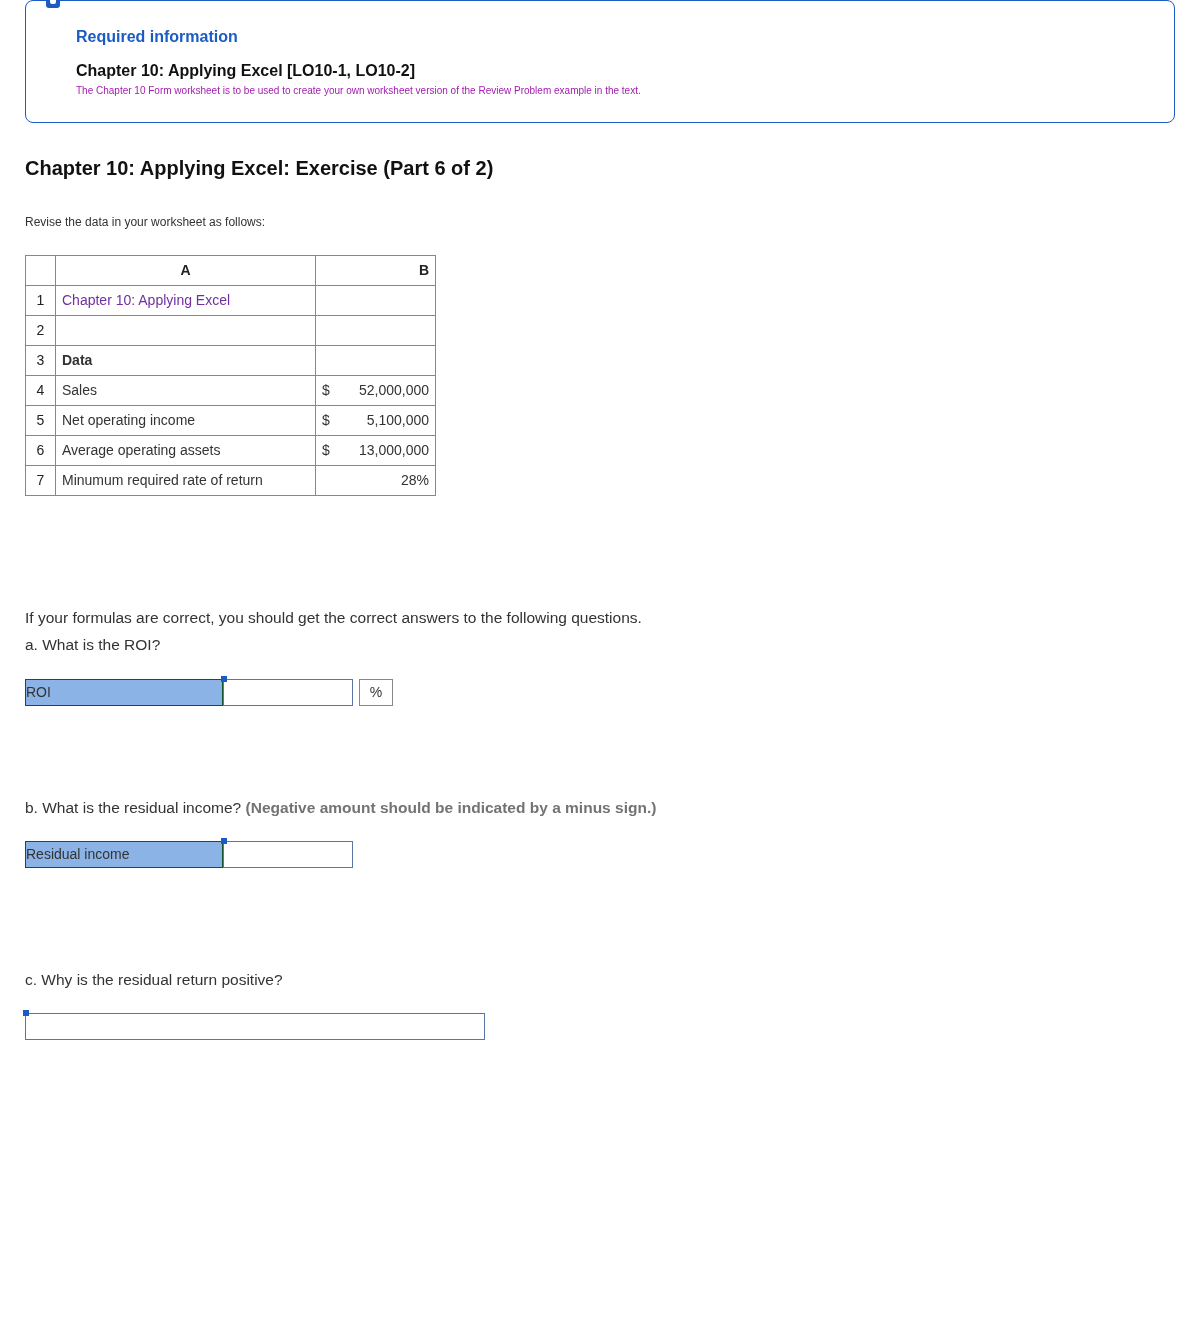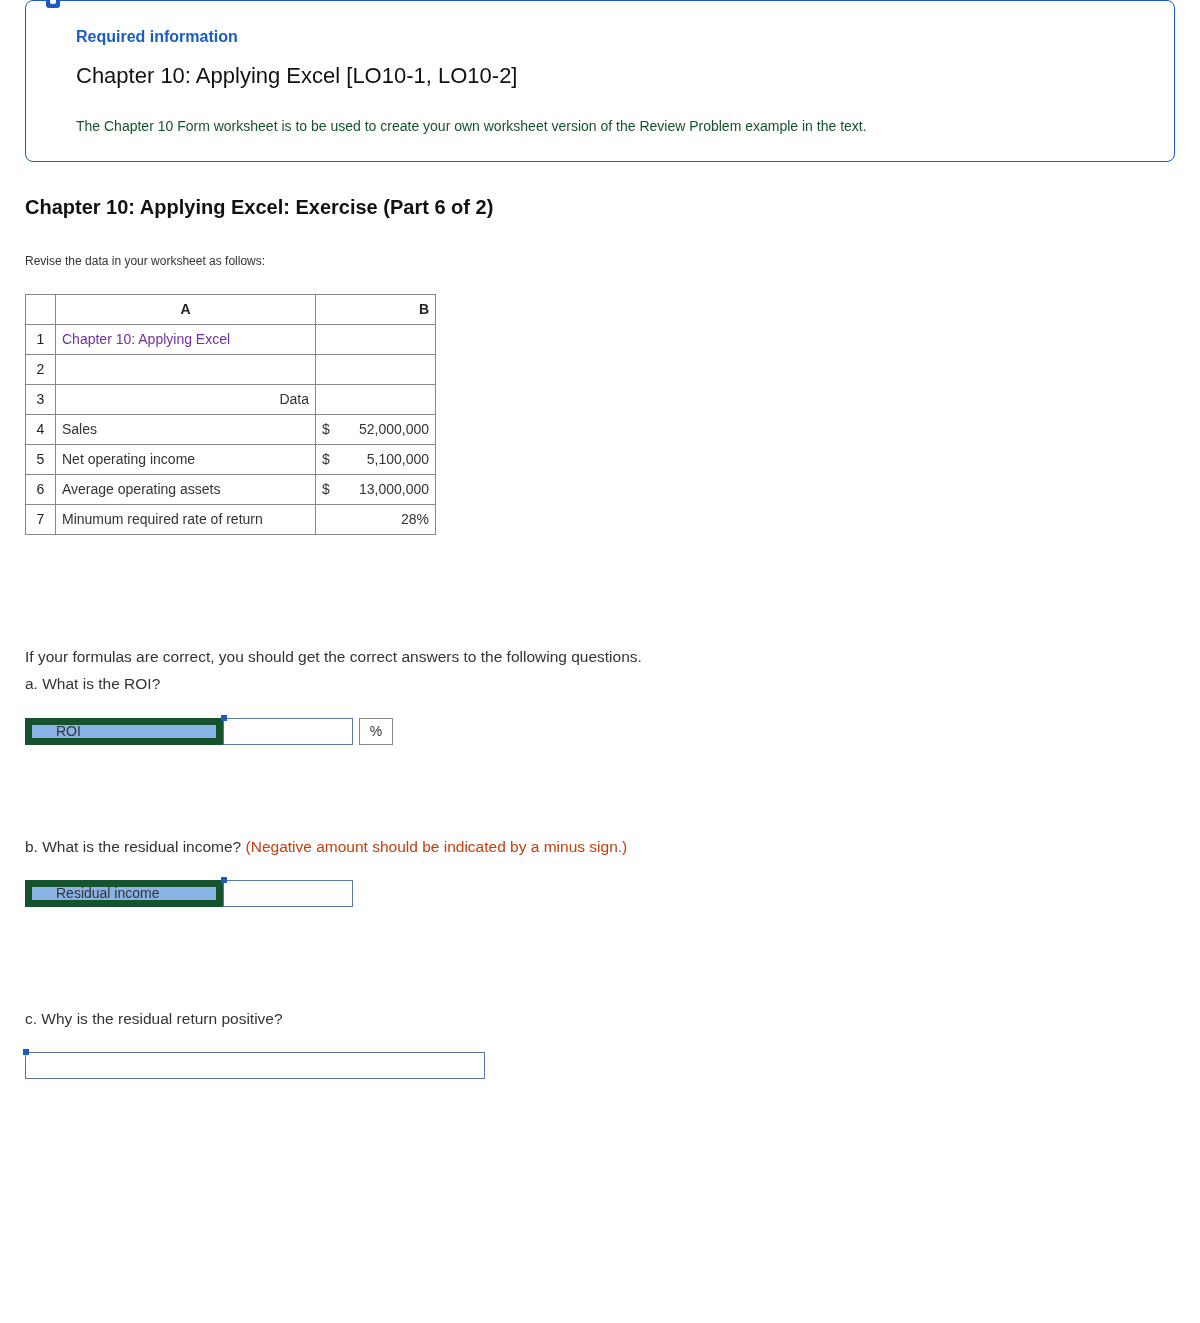--- a/index.html
+++ b/index.html
@@ -36,29 +36,28 @@
     background: #fff;
     border-radius: 2px;
   }
   .req-info {
     color: #1a5bc4;
     font-weight: 700;
     font-size: 16px;
     margin-bottom: 10px;
   }
   .chapter-title-box {
-    font-weight: 400;
-    font-size: 22px;
+    font-weight: 700;
+    font-size: 16px;
     color: #111;
     font-family: Arial, sans-serif;
   }
   .info-text {
-    color: #14532d;
-    font-size: 14px;
-    margin-top: 24px;
+    color: #a21caf;
+    font-size: 10px;
   }
   .main-content { padding: 0 25px; }
   .exercise-title {
     font-weight: 800;
     font-size: 20px;
     font-family: Arial, sans-serif;
     color: #111;
     margin: 12px 0 30px 0;
   }
   .req-label {
@@ -94,37 +93,37 @@
   .excel-grid .row-hdr {
     background: #fff;
     text-align: center;
     font-weight: 400;
     color: #222;
     width: 30px;
   }
   .excel-grid .col-a { width: 260px; }
   .excel-grid .col-b { width: 120px; text-align: right; }
   .excel-grid .purple { color: #7030a0; font-weight: 400; }
-  .excel-grid .bold { font-weight: 400; text-align: right; }
+  .excel-grid .bold { font-weight: 700; }
   .currency-cell { display: flex; justify-content: space-between; }
   .gap { height: 110px; }
   .gap2 { height: 90px; }
   .gap3 { height: 100px; }
   .q-text { font-size: 15.5px; margin-bottom: 4px; }
   .q-text-inline { font-size: 15.5px; margin-bottom: 22px; }
-  .red { color: #c2410c; font-weight: 400; }
+  .red { color: #737373; font-weight: 700; }
   .answer-row {
     display: flex;
     align-items: stretch;
     margin-top: 22px;
   }
   .answer-label {
     background: #8cb3e6;
-    border: 7px solid #14532d;
-    padding: 4px 24px;
+    border: 1px solid #14532d;
+    padding: 4px 0;
     font-size: 14px;
     font-family: Arial, sans-serif;
     width: 198px;
     height: 27px;
     display: flex;
     align-items: center;
   }
   .answer-input-wrap { position: relative; }
   .answer-input {
     border: 1px solid #5a77a3;

